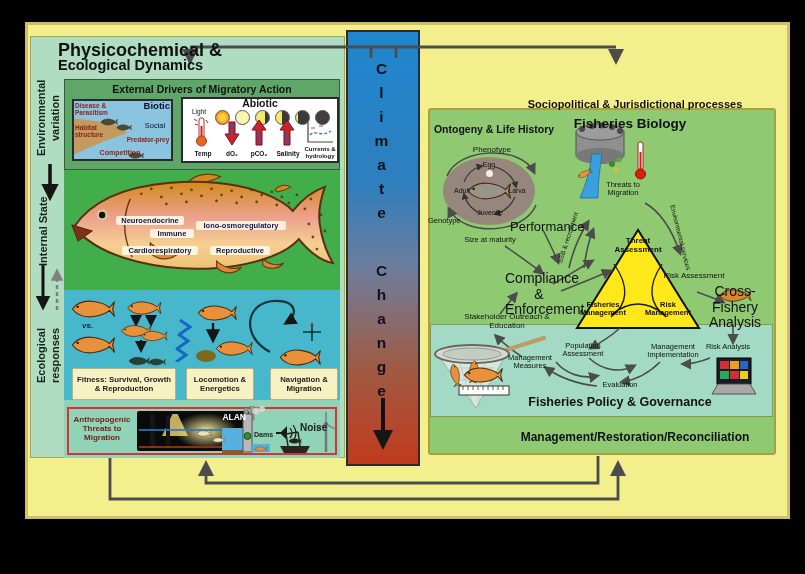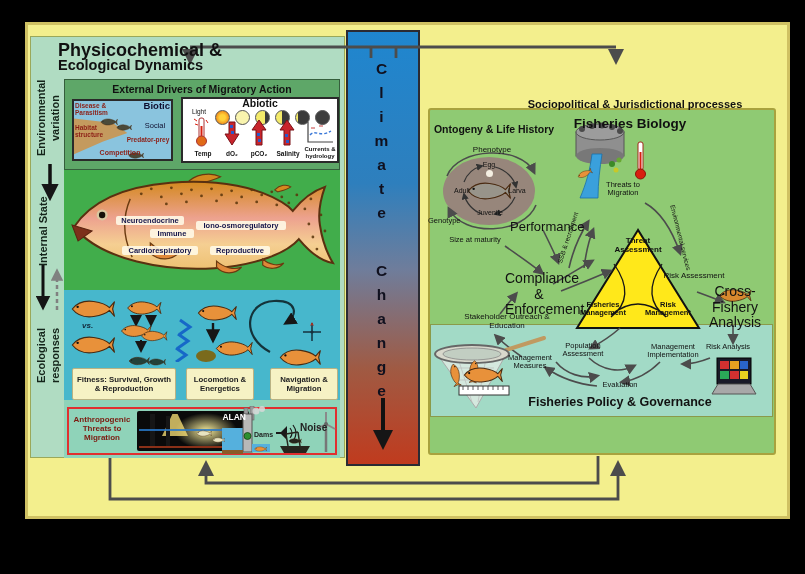--- a/index.html
+++ b/index.html
@@ -420,32 +420,33 @@
   <div class="txt b ctr" style="left:470px;top:74px;width:330px;font-size:11px;margin-top:24px;">Sociopolitical &amp; Jurisdictional processes</div>
   <div class="txt b ctr" style="left:570px;top:116px;width:120px;font-size:13.5px;">Fisheries Biology</div>
   <div class="txt b ctr" style="left:432px;top:124px;width:124px;font-size:10.5px;">Ontogeny &amp; Life History</div>
   <div class="txt ctr" style="left:462px;top:146px;width:60px;font-size:8px;">Phenotype</div>
   <div class="txt ctr" style="left:477px;top:161px;width:24px;font-size:7px;">Egg</div>
   <div class="txt ctr" style="left:502px;top:187px;width:30px;font-size:7px;">Larva</div>
   <div class="txt ctr" style="left:448px;top:187px;width:28px;font-size:7px;">Adult</div>
   <div class="txt ctr" style="left:472px;top:209px;width:36px;font-size:7px;">Juvenile</div>
   <div class="txt" style="left:428px;top:217px;width:44px;font-size:7.5px;">Genotype</div>
   <div class="txt" style="left:510px;top:220px;width:58px;font-size:13px;">Performance</div>
-  <div class="txt ctr" style="left:443px;top:236px;width:64px;font-size:7.5px;">Size at maturity</div>
+  <div class="txt ctr" style="left:458px;top:236px;width:64px;font-size:7.5px;">Size at maturity</div>
   <div class="txt ctr" style="left:592px;top:181px;width:62px;font-size:7.5px;">Threats to Migration</div>
   <div class="txt" style="left:556px;top:262px;width:62px;font-size:6.5px;transform:rotate(-72deg);transform-origin:0 0;">SSB &amp; recruitment</div>
   <div class="txt" style="left:676px;top:204px;width:72px;font-size:6.5px;transform:rotate(76deg);transform-origin:0 0;">Environmental services</div>
   <div class="txt ctr" style="left:505px;top:271px;width:68px;font-size:14px;">Compliance &amp; Enforcement</div>
   <div class="txt ctr" style="left:458px;top:313px;width:98px;font-size:8px;">Stakeholder Outreach &amp; Education</div>
   <div class="txt ctr" style="left:663px;top:272px;width:62px;font-size:8px;text-align:center;">Risk Assessment</div>
   <div class="txt ctr" style="left:706px;top:284px;width:58px;font-size:14px;">Cross-Fishery Analysis</div>
   <div class="txt b ctr" style="left:602px;top:237px;width:72px;font-size:8px;">Threat Assessment</div>
   <div class="txt b ctr" style="left:578px;top:301px;width:50px;font-size:7.5px;">Fisheries Management</div>
   <div class="txt b ctr" style="left:640px;top:301px;width:56px;font-size:7.5px;">Risk Management</div>
 
   <div class="txt ctr" style="left:498px;top:354px;width:64px;font-size:7.5px;">Management Measures</div>
   <div class="txt ctr" style="left:552px;top:342px;width:62px;font-size:7.5px;">Population Assessment</div>
   <div class="txt ctr" style="left:592px;top:381px;width:56px;font-size:7.5px;">Evaluation</div>
   <div class="txt ctr" style="left:636px;top:343px;width:74px;font-size:7.5px;">Management Implementation</div>
   <div class="txt ctr" style="left:704px;top:343px;width:48px;font-size:7.5px;">Risk Analysis</div>
   <div class="txt b ctr" style="left:510px;top:395px;width:220px;font-size:12.5px;">Fisheries Policy &amp; Governance</div>
+  <div class="txt b ctr" style="left:480px;top:431px;width:310px;font-size:12px;">Management/Restoration/Reconciliation</div>
 
 </div>
 
 </body></html>

